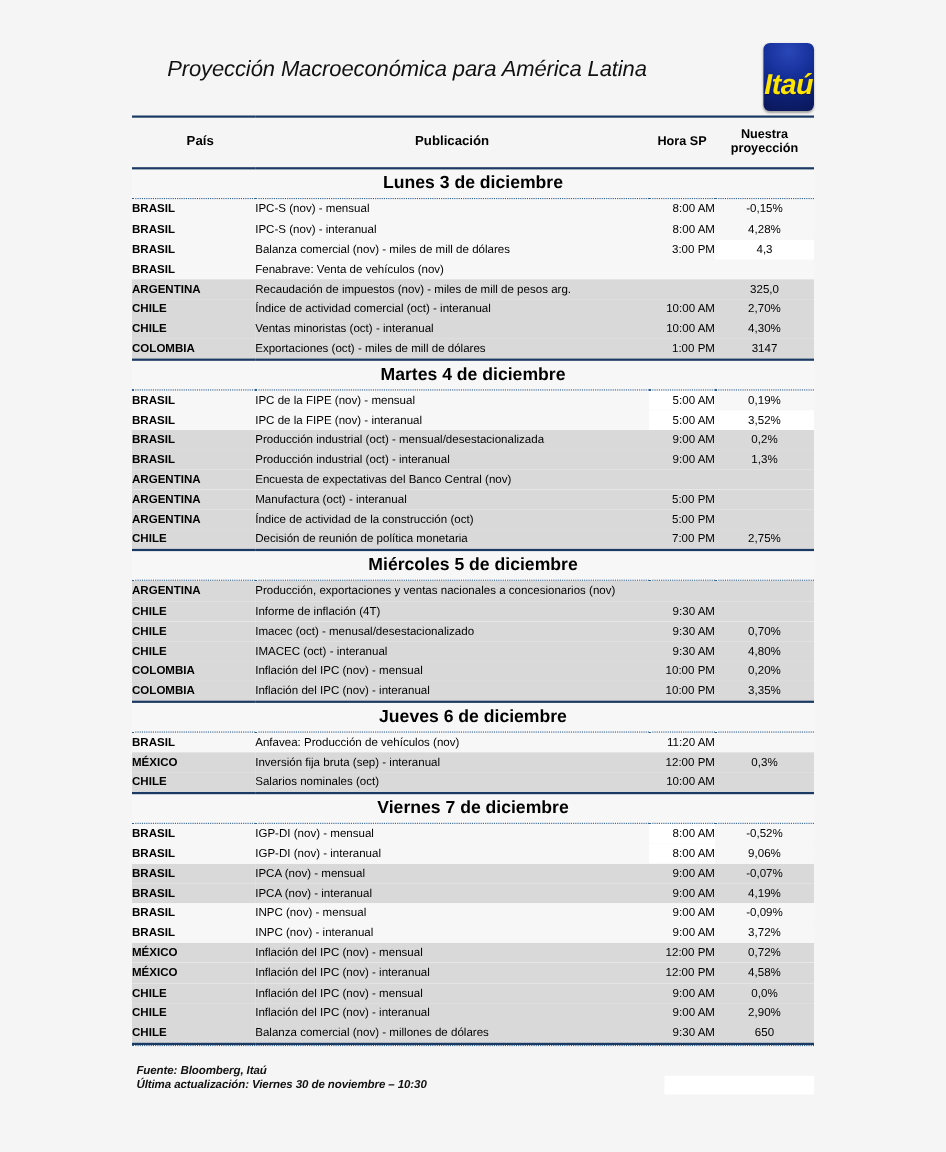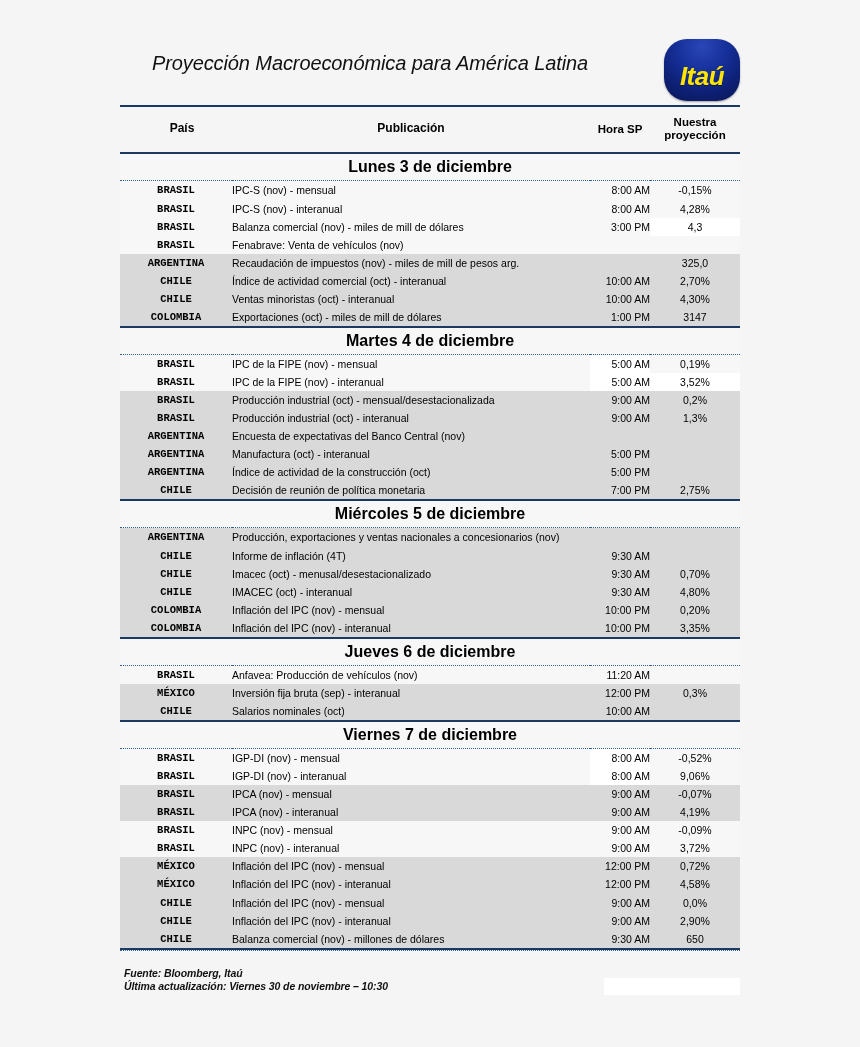--- a/index.html
+++ b/index.html
@@ -38,23 +38,23 @@
     font-weight: normal;
     font-style: italic;
     letter-spacing: -0.1px;
     white-space: nowrap;
     color: #111;
   }
   .logo {
     position: absolute;
     right: 0;
     top: 9px;
-    width: 76px;
+    width: 46px;
     height: 62px;
-    border-radius: 23px;
+    border-radius: 6px;
     background: radial-gradient(circle at 50% 12%, #2a47b8 0%, #16309a 38%, #0d1f72 72%, #0a1757 100%);
     box-shadow: 0 1px 2px rgba(0,0,0,0.35);
     display: flex;
     align-items: flex-end;
     justify-content: center;
   }
   .logo-text {
     font-size: 26px;
     font-weight: bold;
     font-style: italic;
@@ -109,25 +109,24 @@
   }
 
   tr.ev td {
     padding: 3px 0 3px 0;
     font-size: 10.5px;
     line-height: 1.15;
     white-space: nowrap;
     overflow: hidden;
   }
   td.pais {
-    text-align: center;
+    text-align: left;
     padding-right: 15px;
     font-weight: bold;
     font-size: 10.5px;
-    font-family: Liberation Mono, monospace;
   }
   td.pub {
     text-align: left;
     padding-left: 4px;
   }
   td.hora { text-align: right; padding-right: 6px; }
   td.proy { text-align: center; }
 
   tr.shade td { background: #d9d9d9; }
   tr.plain td { background: #f7f7f7; }

